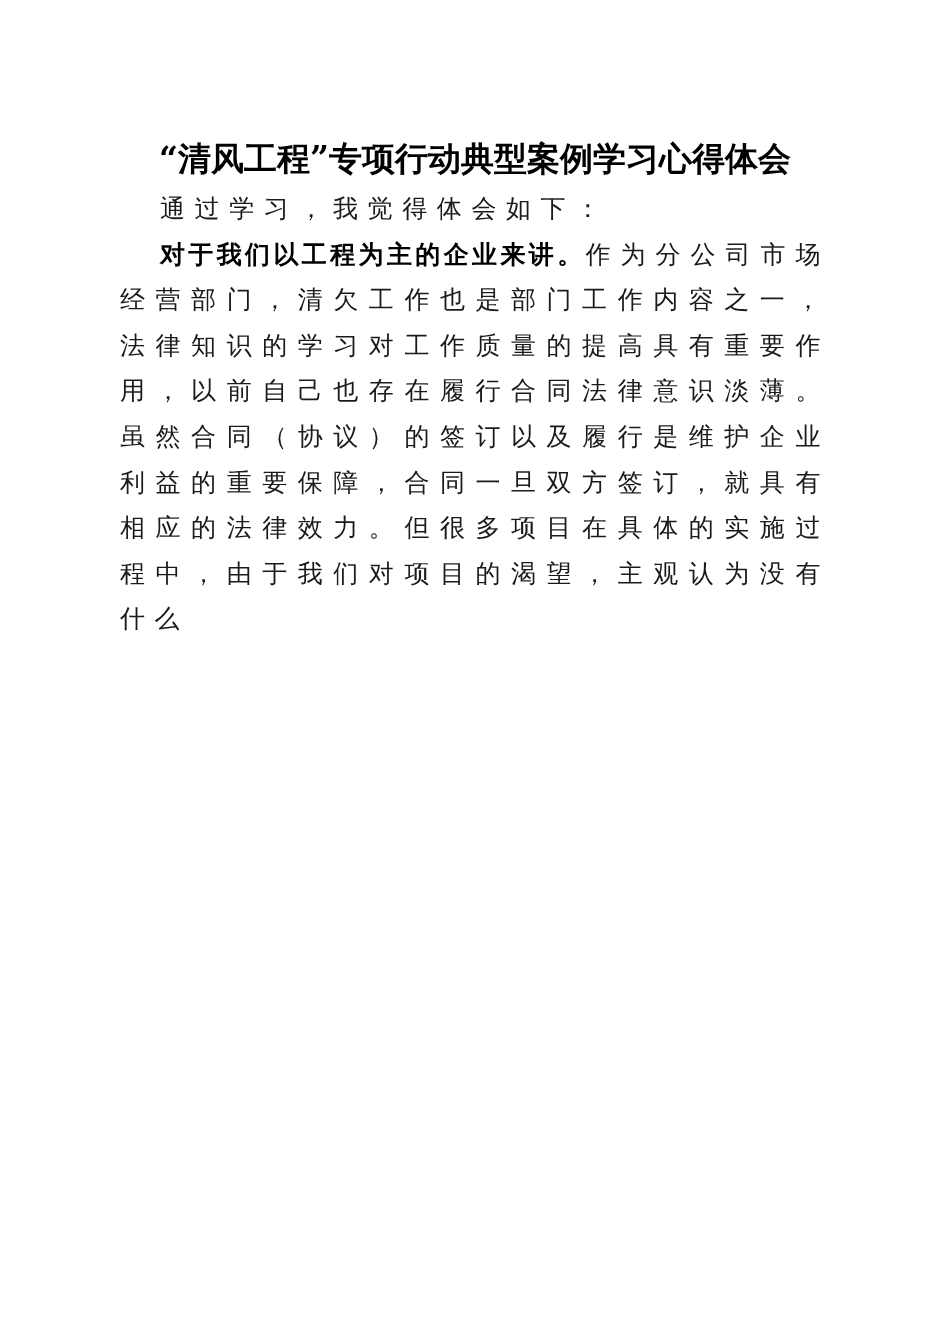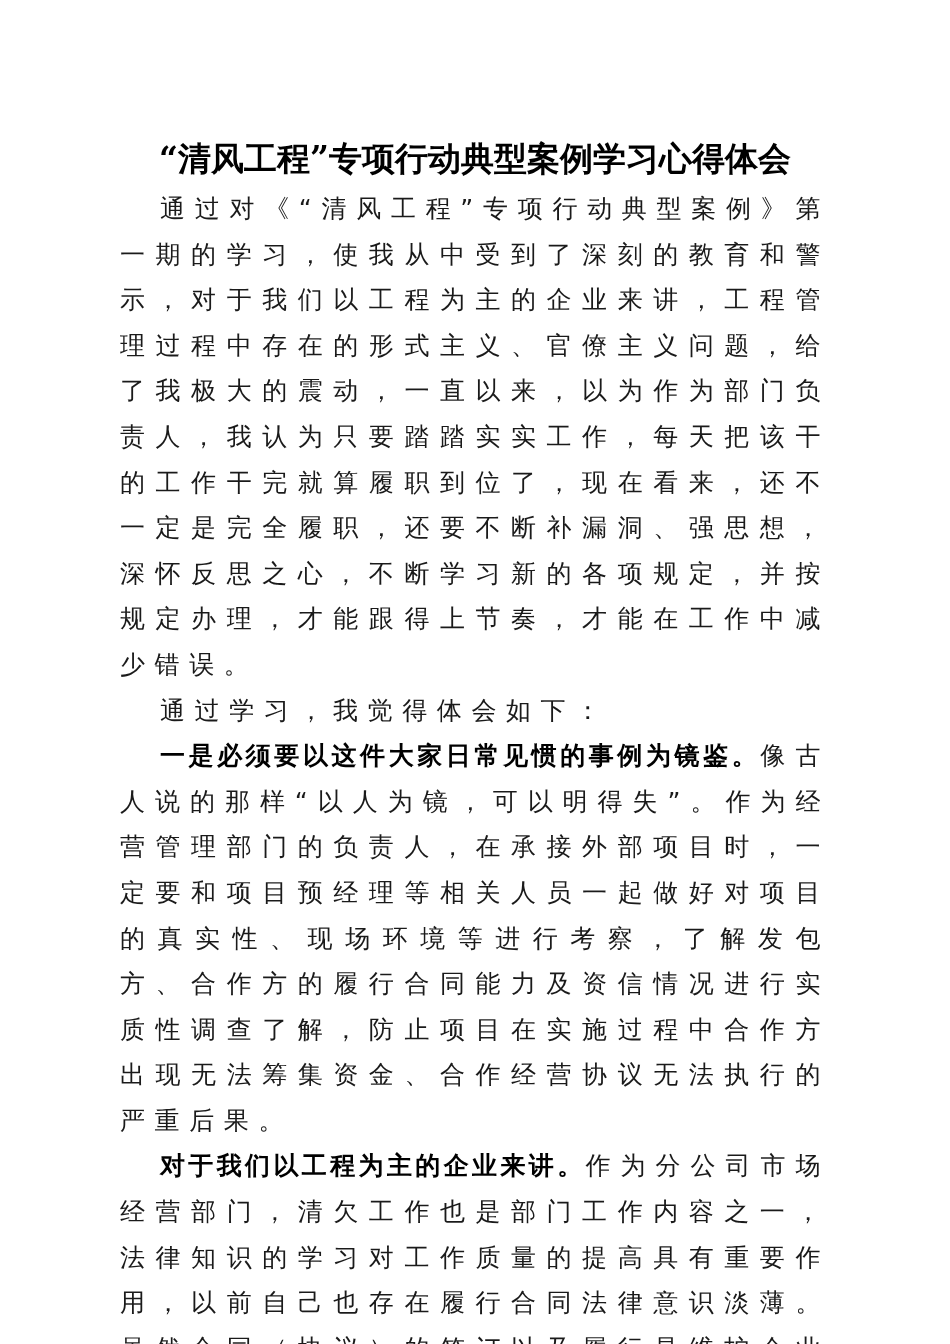--- a/index.html
+++ b/index.html
@@ -29,25 +29,19 @@
   .lead { font-family: "DejaVu Serif", "Liberation Serif", serif; font-weight: bold; letter-spacing: 3px; color: #000; }
 </style>
 </head>
 <body>
 
 <div class="page">
   <div class="title">“清风工程”专项行动典型案例学习心得体会</div>
 
   <div class="body">
     <p class="para">
-      <span class="lead"></span><span>通过对《“清风工程”专项行动典型案例》第一期的学习，使我从中受到了深刻的教育和警示，对于我们以工程为主的企业来讲，工程管理过程中存在的形式主义、官僚主义问题，给了我极大的震动，一直以来，以为作为部门负责人，我认为只要踏踏实实工作，每天把该干的工作干完就算履职到位了，现在看来，还不一定是完全履职，还要不断补漏洞、强思想，深怀反思之心，不断学习新的各项规定，并按规定办理，才能跟得上节奏，才能在工作中减少错误。</span>
-    </p>
-    <p class="para">
       <span class="lead"></span><span>通过学习，我觉得体会如下：</span>
-    </p>
-    <p class="para">
-      <span class="lead">一是必须要以这件大家日常见惯的事例为镜鉴。</span><span>像古人说的那样“以人为镜，可以明得失”。作为经营管理部门的负责人，在承接外部项目时，一定要和项目预经理等相关人员一起做好对项目的真实性、现场环境等进行考察，了解发包方、合作方的履行合同能力及资信情况进行实质性调查了解，防止项目在实施过程中合作方出现无法筹集资金、合作经营协议无法执行的严重后果。</span>
     </p>
     <p class="para">
       <span class="lead">对于我们以工程为主的企业来讲。</span><span>作为分公司市场经营部门，清欠工作也是部门工作内容之一，法律知识的学习对工作质量的提高具有重要作用，以前自己也存在履行合同法律意识淡薄。虽然合同（协议）的签订以及履行是维护企业利益的重要保障，合同一旦双方签订，就具有相应的法律效力。但很多项目在具体的实施过程中，由于我们对项目的渴望，主观认为没有什么</span>
     </p>
   </div>
 </div>
 
 </body></html>

